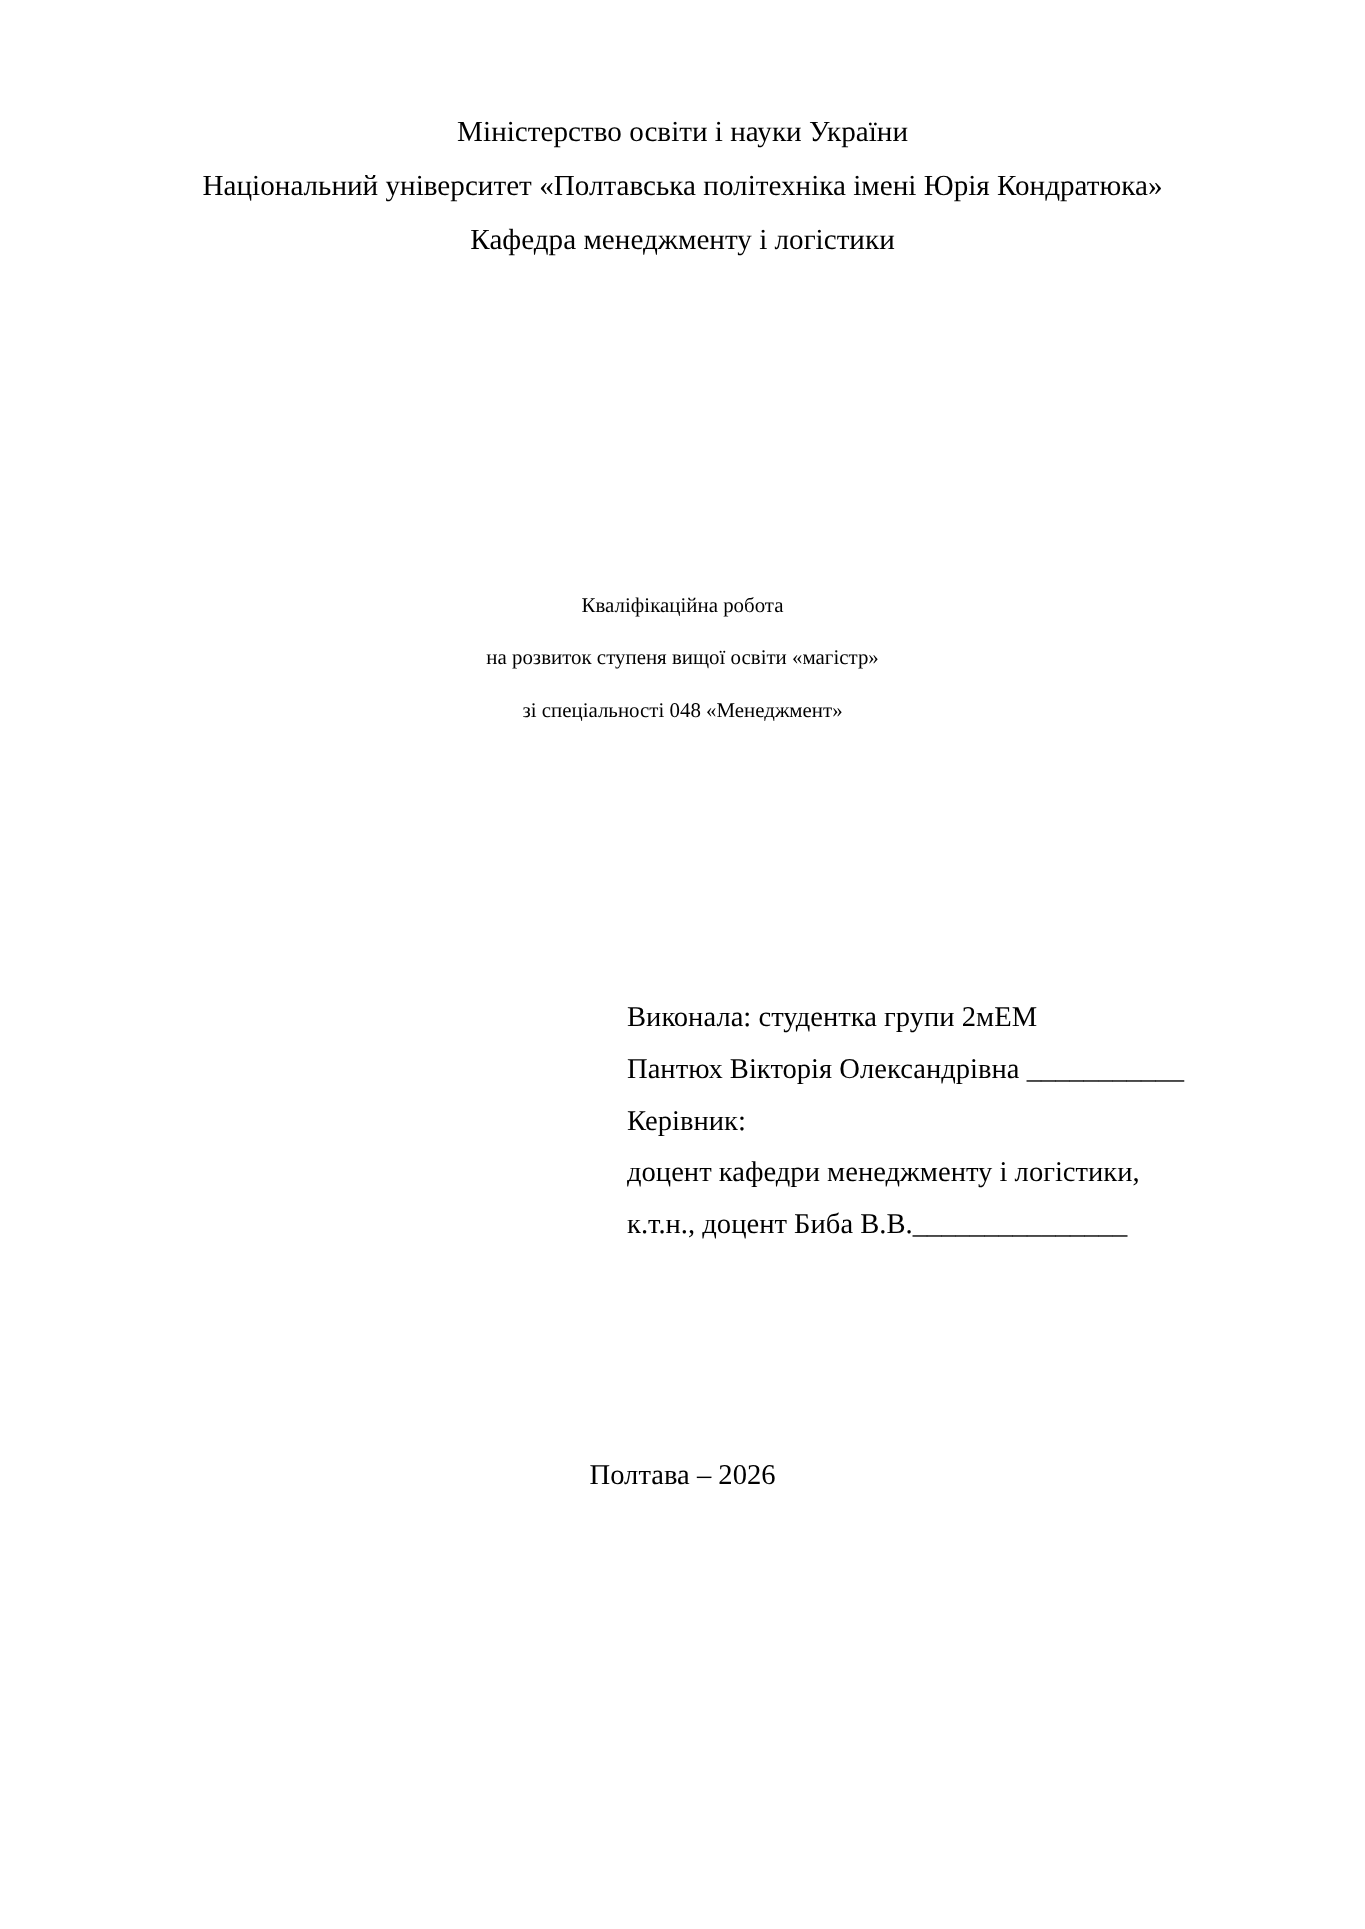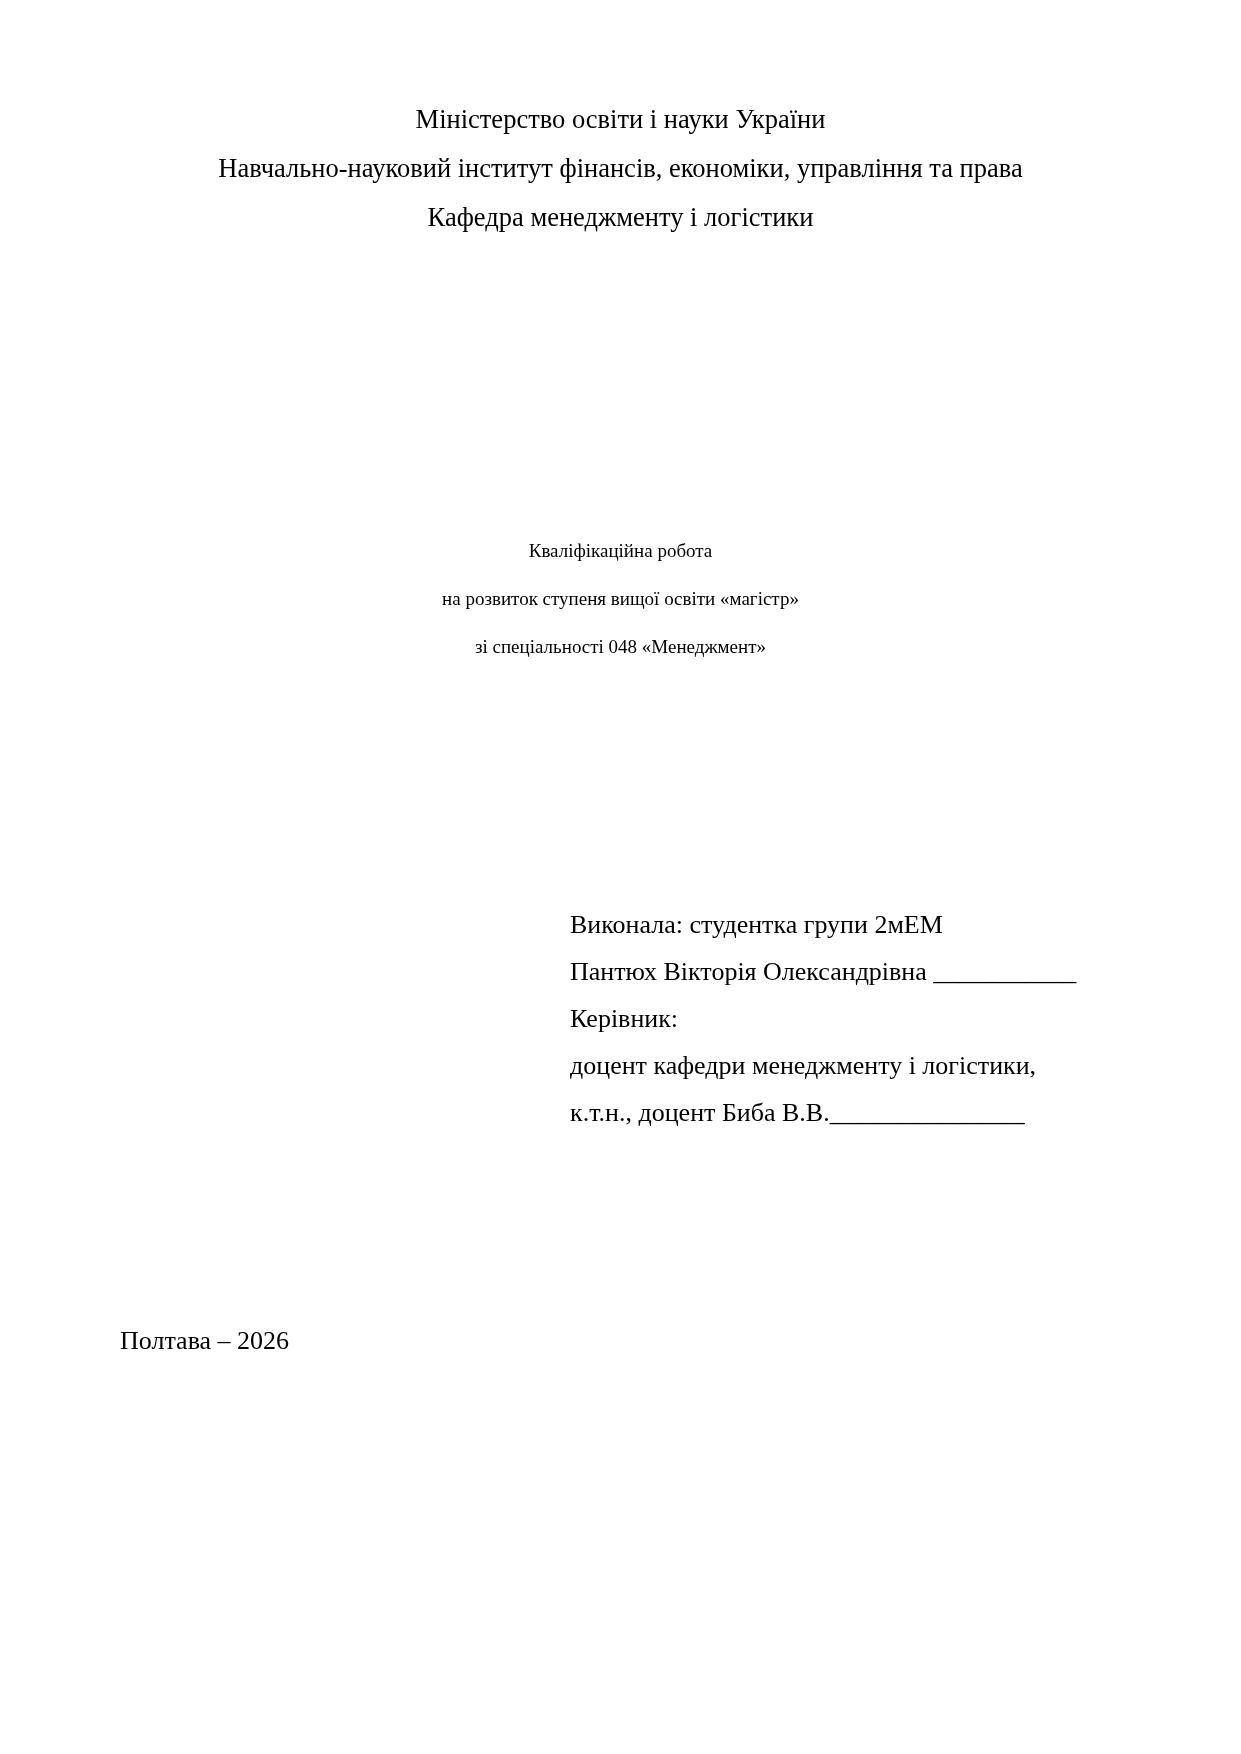--- a/index.html
+++ b/index.html
@@ -47,37 +47,38 @@
   .author-block {
     margin-left: 450px;
     text-align: left;
   }
   .author-block .line {
     font-size: 26px;
     line-height: 47px;
   }
 
   .city-block {
+    text-align: center;
   }
   .city-block .line {
     font-size: 26px;
     line-height: 40px;
   }
   .underline-fill {
     letter-spacing: 0;
   }
 </style>
 </head>
 <body>
 
 <div class="page">
 
   <div class="block center header-block">
     <div class="line">Міністерство освіти і науки України</div>
-    <div class="line">Навчально-науковий інститут фінансів, економіки, управління та права</div>
+    <div class="line">Національний університет «Полтавська політехніка імені Юрія Кондратюка»</div>
     <div class="line">Кафедра менеджменту і логістики</div>
   </div>
 
   <div class="spacer-1"></div>
 
   <div class="block center work-block">
     <div class="line">Кваліфікаційна робота</div>
     <div class="line">на розвиток ступеня вищої освіти «магістр»</div>
     <div class="line">зі спеціальності 048 «Менеджмент»</div>
   </div>

